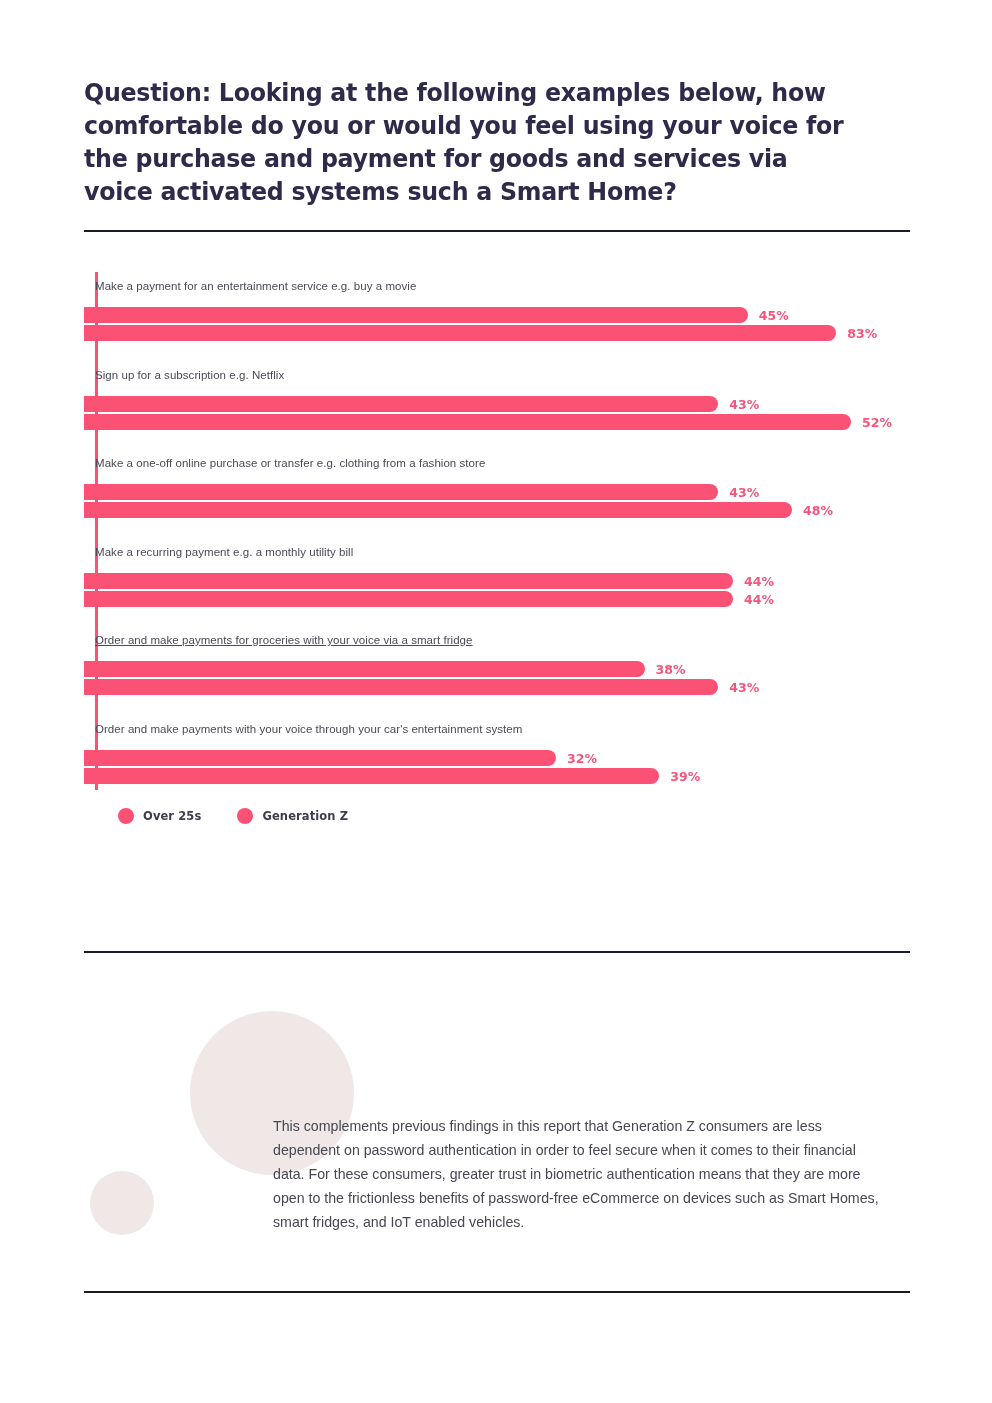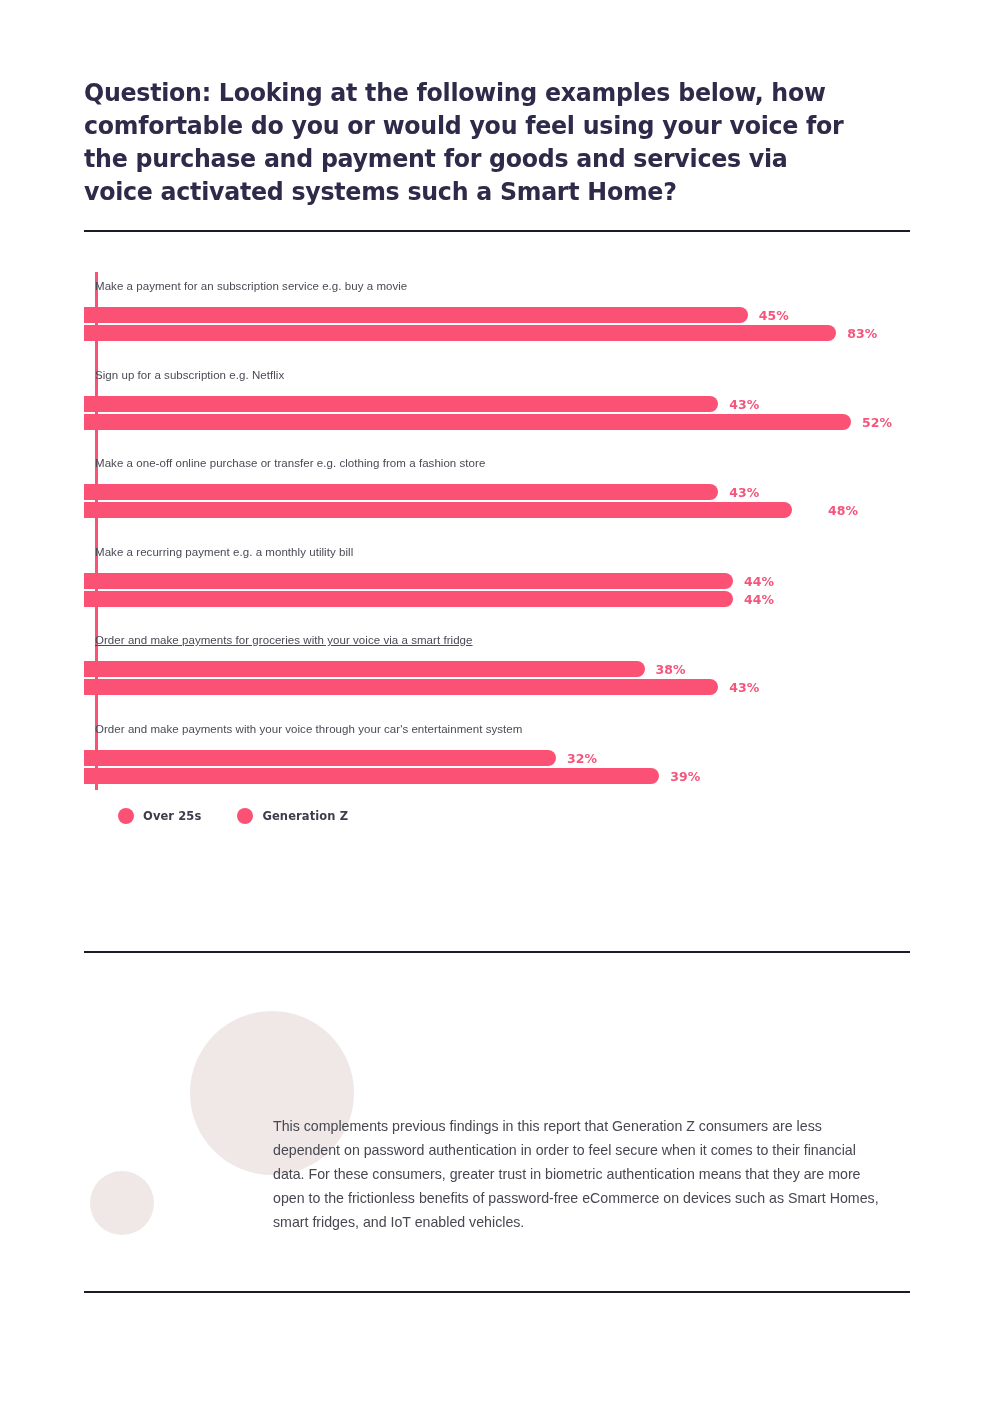--- a/index.html
+++ b/index.html
@@ -98,35 +98,35 @@
 
   <div class="title">Question: Looking at the following examples below, how comfortable do you or would you feel using your voice for the purchase and payment for goods and services via voice activated systems such a Smart Home?</div>
 
   <div class="rule r1"></div>
   <div class="rule r2"></div>
   <div class="rule r3"></div>
 
   <div class="chart">
     <div class="axis-line"></div>
     <div id="chart-body">
-        <div class="cat-label" style="top: 8px;">Make a payment for an subscription service e.g. buy a movie</div>
+        <div class="cat-label" style="top: 8px;">Make a payment for an entertainment service e.g. buy a movie</div>
         <div class="bar" style="top: 35px; left: 0px; width: 663.75px; background: rgb(250, 81, 117);"></div>
         <div class="bar-val" style="top: 36px; left: 674.75px;">45%</div>
         <div class="bar" style="top: 53px; left: 0px; width: 752.25px; background: rgb(250, 81, 117);"></div>
         <div class="bar-val" style="top: 54px; left: 763.25px;">83%</div>
         <div class="cat-label" style="top: 96.5px;">Sign up for a subscription e.g. Netflix</div>
         <div class="bar" style="top: 123.5px; left: 0px; width: 634.25px; background: rgb(250, 81, 117);"></div>
         <div class="bar-val" style="top: 124.5px; left: 645.25px;">43%</div>
         <div class="bar" style="top: 141.5px; left: 0px; width: 767px; background: rgb(250, 81, 117);"></div>
         <div class="bar-val" style="top: 142.5px; left: 778px;">52%</div>
         <div class="cat-label" style="top: 185px;">Make a one-off online purchase or transfer e.g. clothing from a fashion store</div>
         <div class="bar" style="top: 212px; left: 0px; width: 634.25px; background: rgb(250, 81, 117);"></div>
         <div class="bar-val" style="top: 213px; left: 645.25px;">43%</div>
         <div class="bar" style="top: 230px; left: 0px; width: 708px; background: rgb(250, 81, 117);"></div>
-        <div class="bar-val" style="top: 231px; left: 719px; margin-left: 25px;">48%</div>
+        <div class="bar-val" style="top: 231px; left: 719px;">48%</div>
         <div class="cat-label" style="top: 273.5px;">Make a recurring payment e.g. a monthly utility bill</div>
         <div class="bar" style="top: 300.5px; left: 0px; width: 649px; background: rgb(250, 81, 117);"></div>
         <div class="bar-val" style="top: 301.5px; left: 660px;">44%</div>
         <div class="bar" style="top: 318.5px; left: 0px; width: 649px; background: rgb(250, 81, 117);"></div>
         <div class="bar-val" style="top: 319.5px; left: 660px;">44%</div>
         <div class="cat-label" style="top: 362px; text-decoration: underline;">Order and make payments for groceries with your voice via a smart fridge</div>
         <div class="bar" style="top: 389px; left: 0px; width: 560.5px; background: rgb(250, 81, 117);"></div>
         <div class="bar-val" style="top: 390px; left: 571.5px;">38%</div>
         <div class="bar" style="top: 407px; left: 0px; width: 634.25px; background: rgb(250, 81, 117);"></div>
         <div class="bar-val" style="top: 408px; left: 645.25px;">43%</div>

